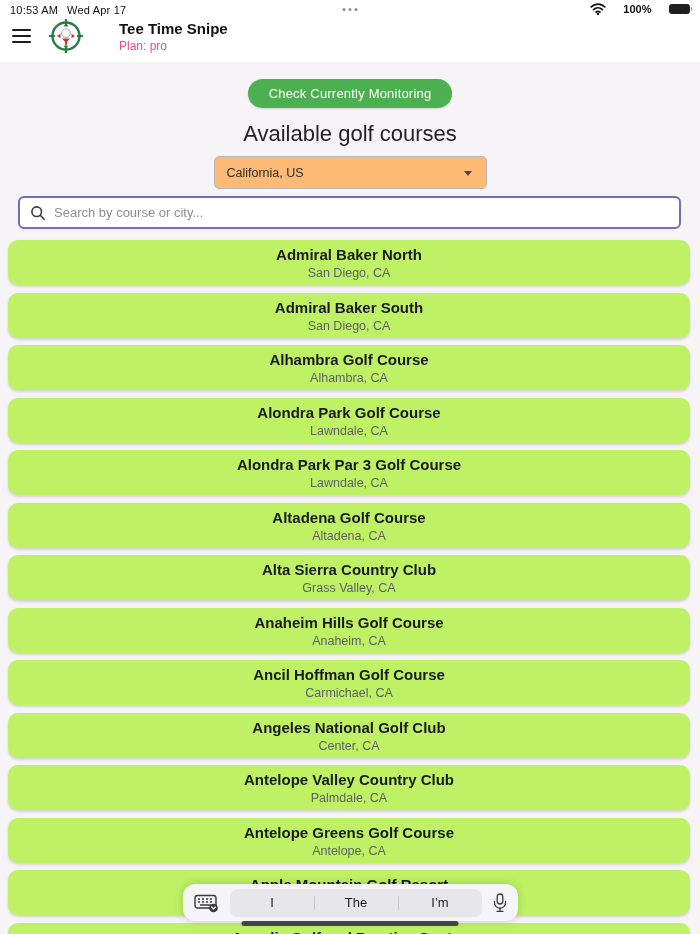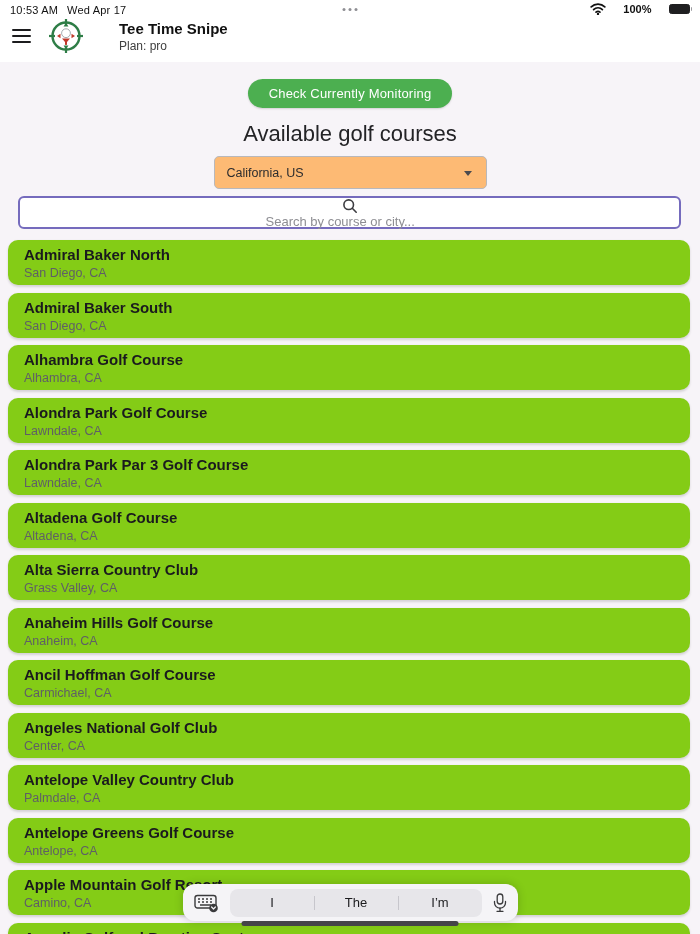--- a/index.html
+++ b/index.html
@@ -18,37 +18,37 @@
   .battery { display:flex; align-items:center; }
   .bat-body { width:21px; height:10px; background:#1f1f21; border-radius:2.5px; border:1px solid #1f1f21; }
   .bat-nub { width:1.5px; height:4px; background:#9a9a9e; border-radius:0 1px 1px 0; margin-left:1px; }
 
   .app-header { position:relative; height:40px; }
   .hamburger { position:absolute; left:12px; top:7px; width:19px; height:14px; display:flex; flex-direction:column; justify-content:space-between; cursor:pointer; }
   .hamburger i { display:block; height:2.3px; background:#1c1c1e; border-radius:1px; }
   .logo { position:absolute; left:47px; top:-5px; }
   .header-text { position:absolute; left:92px; top:-2px;margin-left:27px; }
   .header-title { font-size:15px; font-weight:700; color:#111; }
-  .header-plan { font-size:12px; color:#404040; margin-top:2px; }
+  .header-plan { font-size:12px; color:#ec4899; margin-top:2px; }
 
   
   .content { position:absolute; top:62px; left:0; width:700px; height:872px; background:#f7f4f8; }
   .monitor-btn { display:block; margin:17px auto 0; height:29px; padding:0 21px; background:#4caf50; color:#fff; border:none; border-radius:15px; font-family:"Liberation Sans",sans-serif; font-size:13px; font-weight:500; letter-spacing:.2px; cursor:pointer; box-shadow:0 1px 2px rgba(0,0,0,.15); }
   .page-heading { margin-top:13px; text-align:center; font-size:22px; font-weight:400; color:#232326; }
 
   .region-select { position:relative; width:273px; height:33px; margin:9px auto 0; background:#fdba74; border:1px solid #b8b8bc; border-radius:5px; cursor:pointer; }
   .region-value { position:absolute; left:12px; top:9px; font-size:12.5px; color:#2c2c2e; }
   .select-caret { position:absolute; right:14px; top:14px; width:0; height:0; border-left:4.5px solid transparent; border-right:4.5px solid transparent; border-top:5px solid #4a4a4e; }
 
-  .search-box { position:relative; margin:7px 19px 0 18px; height:33px; background:#fff; border:2px solid #756bbd; border-radius:6px; display:flex; align-items:center; padding:0 10px;flex-direction:column; }
+  .search-box { position:relative; margin:7px 19px 0 18px; height:33px; background:#fff; border:2px solid #756bbd; border-radius:6px; display:flex; align-items:center; padding:0 10px; }
   .search-box input { flex:1; border:none; outline:none; font-family:"Liberation Sans",sans-serif; font-size:13px; color:#333; background:transparent; margin-left:8px; }
   .search-box input::placeholder { color:#8e8e93; }
 
   .course-list { margin-top:11px; }
-  .course-card { height:45px; margin:0 10px 7.5px 8px; background:#84cc16; border-radius:10px; padding:6px 16px 0; box-shadow:0 1.5px 2.5px rgba(0,0,0,.14); cursor:pointer; overflow:hidden; }
+  .course-card { height:45px; margin:0 10px 7.5px 8px; background:#bef264; border-radius:10px; padding:6px 16px 0; box-shadow:0 1.5px 2.5px rgba(0,0,0,.14); cursor:pointer; overflow:hidden;text-align:center; }
   .course-name { font-size:15px; font-weight:700; color:#1a1a1e; }
   .course-city { font-size:12.5px; color:#5f5f66; margin-top:3px; }
 
   
   .kb-bar { position:absolute; left:183px; top:884px; width:335px; height:37px; background:#f5f4f7; border-radius:12px; box-shadow:0 0 10px rgba(0,0,0,.18); display:flex; align-items:center; padding:0 11px; gap:11px; z-index:20; }
   .kb-suggest { flex:1; height:28px; background:#e7e6ea; border-radius:8px; display:flex; align-items:stretch; overflow:hidden; }
   .kb-cell { flex:1; display:flex; align-items:center; justify-content:center; font-size:13px; color:#1c1c1e; cursor:pointer; position:relative; }
   .kb-cell + .kb-cell::before { content:""; position:absolute; left:0; top:7px; bottom:7px; width:1px; background:#c7c6cc; }
   .icon-btn { display:flex; align-items:center; justify-content:center; cursor:pointer; }
 

